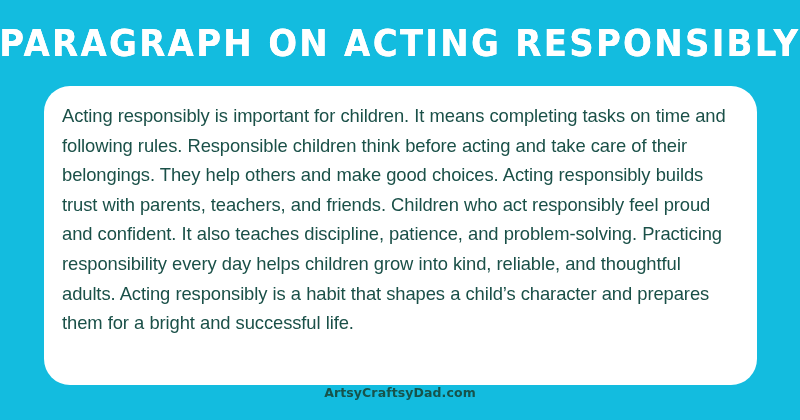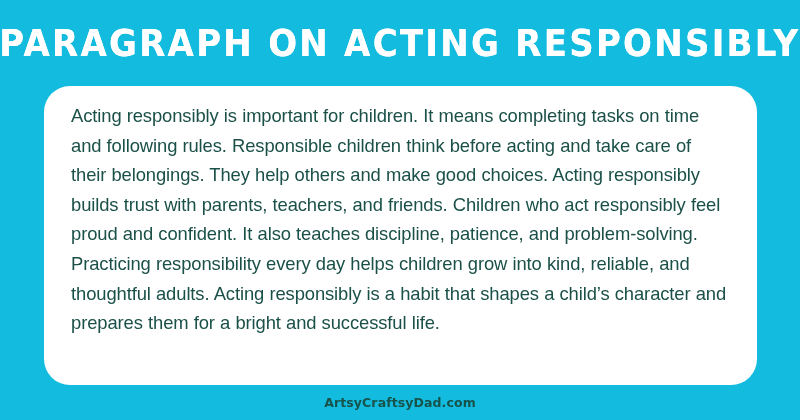--- a/index.html
+++ b/index.html
@@ -51,42 +51,41 @@
 
   
   #content-card {
     position: absolute;
     left: 44px;
     top: 86px;
     width: 713px;
     height: 299px;
     background: #ffffff;
     border-radius: 26px;
-    padding: 15px 28px 18px 27px;
+    padding: 15px 28px 18px 18px;
   }
 
   #paragraph-text {
     color: #1a5048;
     font-family: "Liberation Sans", sans-serif;
     font-size: 18.4px;
     line-height: 29.6px;
     text-align: left;
     letter-spacing: -0.1px;
     word-spacing: 0.2px;
   }
 
   
   #footer-area {
     position: absolute;
     left: 0;
     top: 385px;
     width: 800px;
     height: 35px;
     display: flex;
-    align-items: center;
     justify-content: center;
   }
 
   #watermark {
     color: #17534b;
     font-family: "DejaVu Sans", sans-serif;
     font-size: 12.5px;
     font-weight: bold;
     letter-spacing: 0.1px;
     white-space: nowrap;

